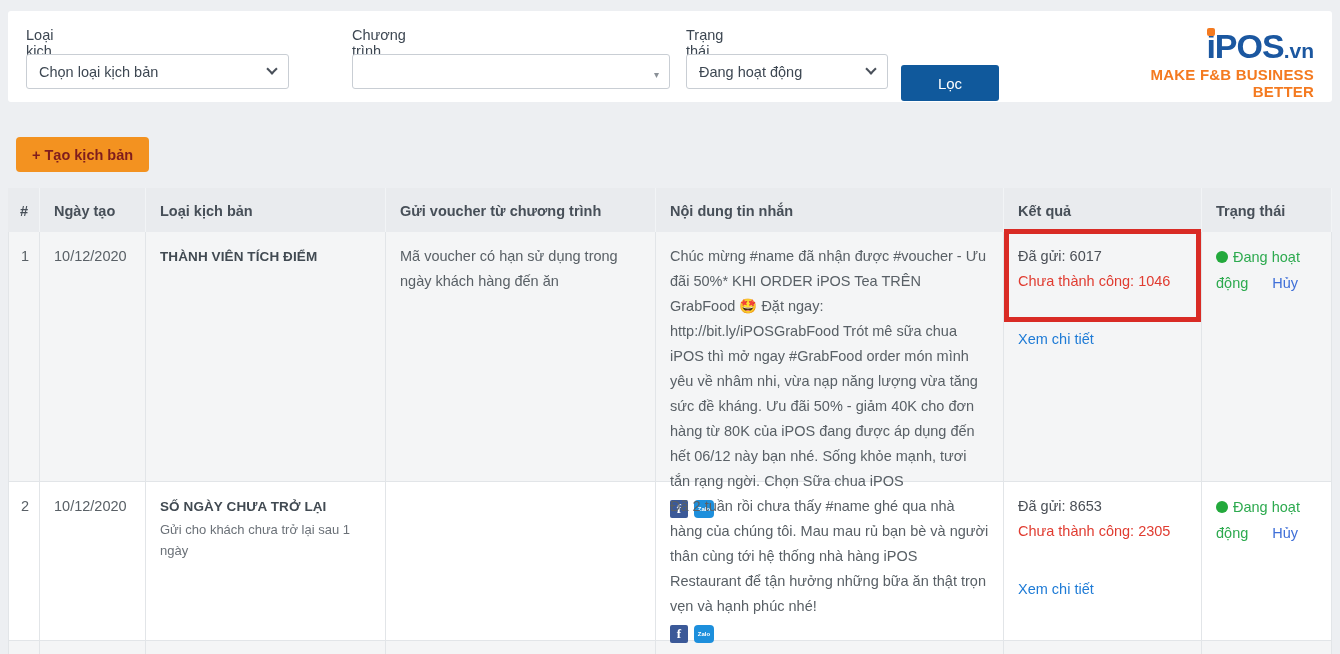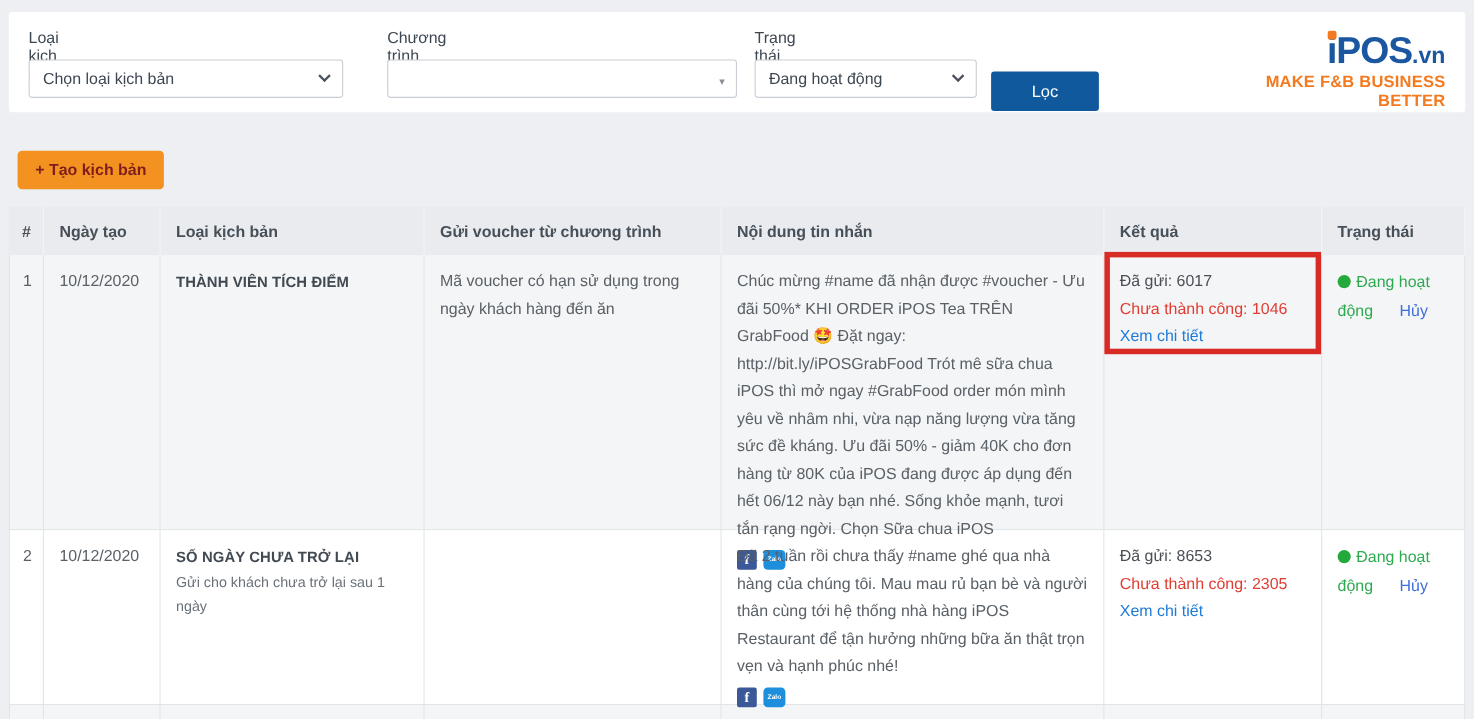--- a/index.html
+++ b/index.html
@@ -11,21 +11,21 @@
                  background:#ffffff; border-radius:3px; }
   .fgroup { position:absolute; top:0; }
   .fgroup .flabel { position:absolute; top:16px; left:0; font-size:14.5px; color:#3d4752; }
   .fselect { position:absolute; top:43px; left:0; height:35px; background:#fff;
              border:1px solid #c9ced4; border-radius:3px; display:flex; align-items:center;
              padding:0 12px; font-size:14.5px; color:#3d4752; cursor:pointer; }
   .fselect .chev { position:absolute; right:12px; top:12px; width:8px; height:8px;
                    border-right:2px solid #49505a; border-bottom:2px solid #49505a;
                    transform:rotate(45deg); margin-top:-2px; }
   .fselect .chev-sm { position:absolute; right:10px; top:14px; color:#8a9097; font-size:10px; }
-  .g1 { left:18px; }  .g1 .fselect { width:286px; }
+  .g1 { left:18px; }  .g1 .fselect { width:263px; }
   .g2 { left:344px; } .g2 .fselect { width:318px; }
   .g3 { left:678px; } .g3 .fselect { width:202px; }
   .btn-filter { position:absolute; left:893px; top:54px; width:98px; height:36px;
                 background:#10599c; color:#fff; border:none; border-radius:3px;
                 font-size:15px; font-family:inherit; cursor:pointer; }
 
   
   .logo { position:absolute; right:18px; top:18px; width:180px; text-align:right; }
   .logo-word { position:relative; display:inline-block; font-size:34px; font-weight:bold;
                color:#1b57a0; letter-spacing:-1px; line-height:1; }
@@ -69,21 +69,21 @@
   .share-icons { margin-top:6px; display:flex; gap:6px; align-items:center; }
   .fb-icon { width:18px; height:18px; background:#3b5998; border-radius:2px; color:#fff;
              font-weight:bold; font-size:13px; text-align:center; line-height:18px;
              font-family:"Liberation Serif",serif; cursor:pointer; }
   .zalo-icon { width:20px; height:18px; background:#1d8fdc; border-radius:4px; color:#fff;
                font-size:6px; font-weight:bold; text-align:center; line-height:18px;
                cursor:pointer; }
 
   .result-sent { color:#4a4f56; }
   .result-failed { color:#e03c31; }
-  .result-link { color:#1e7bd6; cursor:pointer; }
+  .result-link { color:#1e7bd6; cursor:pointer;margin-top:33px; }
 
   .status-cell { line-height:26px; }
   .status-dot { display:inline-block; width:12px; height:12px; background:#23a93c;
                 border-radius:50%; margin-right:5px; vertical-align:-1px; }
   .status-active { color:#2daa4f; }
   .cancel-link { color:#3f6fd8; cursor:pointer; margin-left:20px; }
 
   
   .red-box { position:absolute; left:1004px; top:229px; width:197px; height:93px;
              border:5px solid #d92b25; pointer-events:none; }

